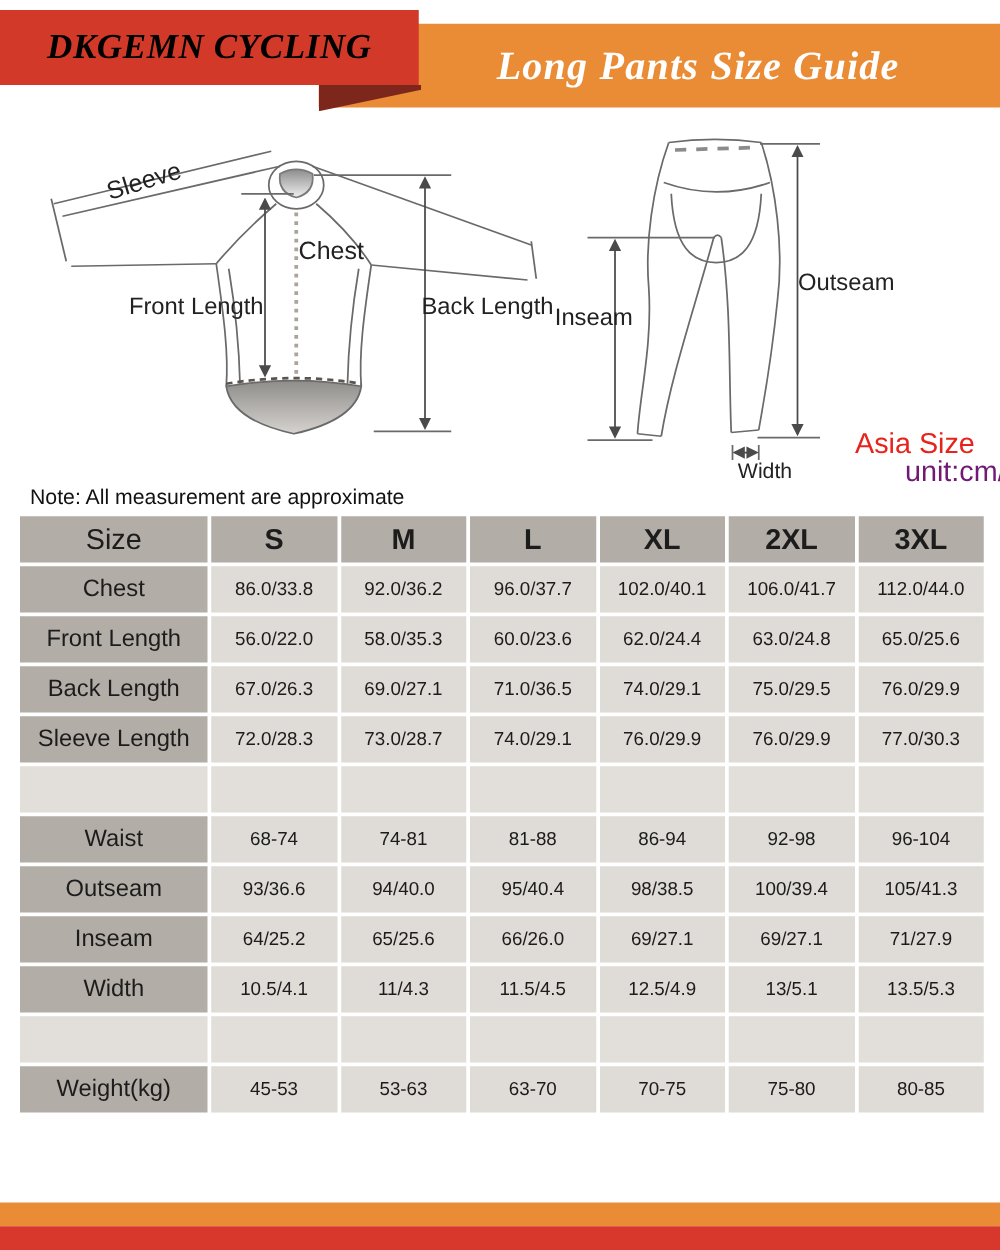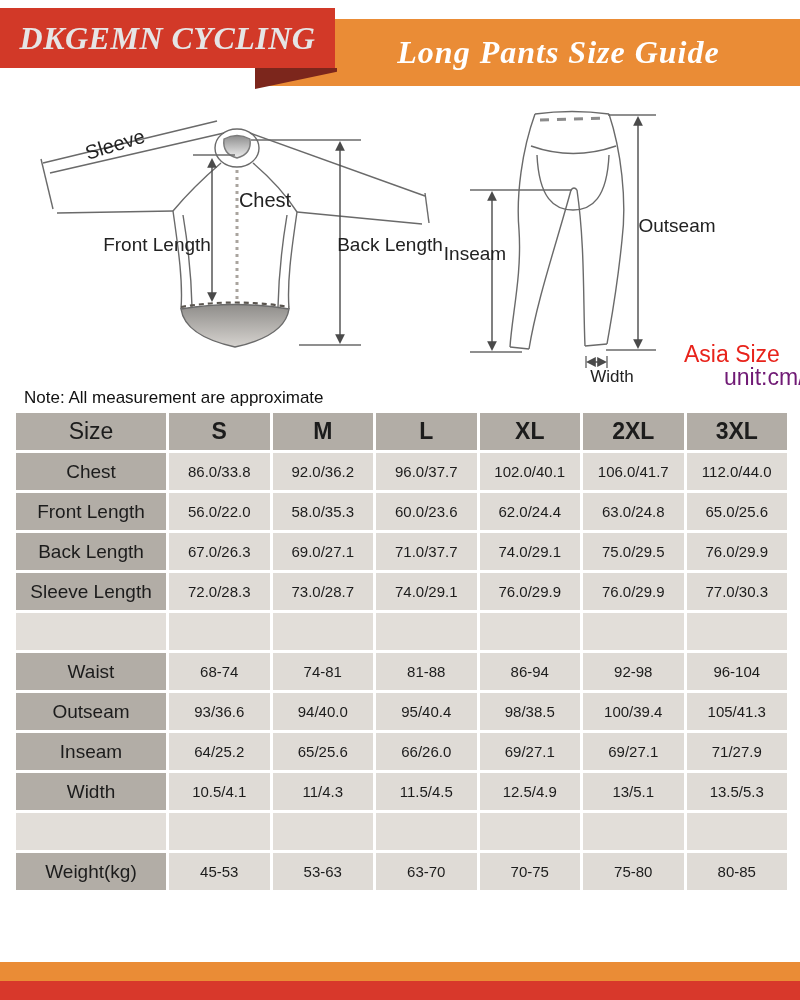--- a/index.html
+++ b/index.html
@@ -9,21 +9,21 @@
   
   .banner-orange{position:absolute;left:255px;top:19px;width:545px;height:67px;background:#ea8c36;
         display:flex;align-items:center;justify-content:center;padding-left:62px;box-sizing:border-box;}
   .banner-orange span{font-family:"Liberation Serif",serif;font-style:italic;font-weight:bold;
         font-size:32px;color:#ffffff;letter-spacing:1px;}
   .banner-fold{position:absolute;left:255px;top:68px;width:82px;height:21px;background:#7c261c;
         clip-path:polygon(0 0,100% 0,100% 18%,0 100%);}
   .banner-red{position:absolute;left:0;top:8px;width:335px;height:60px;background:#d23928;
         display:flex;align-items:center;justify-content:center;}
   .banner-red span{font-family:"Liberation Serif",serif;font-style:italic;font-weight:bold;
-        font-size:32px;color:#e5e5e5;letter-spacing:.5px;}
+        font-size:28px;color:#000000;letter-spacing:.5px;}
 
   
   .diagram-jersey{position:absolute;left:5px;top:103px;}
   .diagram-pants{position:absolute;left:440px;top:100px;}
   svg text{font-family:"Liberation Sans",sans-serif;fill:#222;}
   .asia{position:absolute;left:684px;top:341px;font-size:23px;color:#e8231b;}
   .unit{position:absolute;left:684px;top:364px;font-size:23px;color:#701a75;margin-left:40px;}
 
   .note{position:absolute;left:24px;top:388px;font-size:17px;color:#111;}
 
@@ -183,21 +183,21 @@
           <td class="dat">58.0/35.3</td>
           <td class="dat">60.0/23.6</td>
           <td class="dat">62.0/24.4</td>
           <td class="dat">63.0/24.8</td>
           <td class="dat">65.0/25.6</td>
         </tr>
         <tr>
           <td class="lbl">Back Length</td>
           <td class="dat">67.0/26.3</td>
           <td class="dat">69.0/27.1</td>
-          <td class="dat">71.0/37.7</td>
+          <td class="dat">71.0/36.5</td>
           <td class="dat">74.0/29.1</td>
           <td class="dat">75.0/29.5</td>
           <td class="dat">76.0/29.9</td>
         </tr>
         <tr>
           <td class="lbl">Sleeve Length</td>
           <td class="dat">72.0/28.3</td>
           <td class="dat">73.0/28.7</td>
           <td class="dat">74.0/29.1</td>
           <td class="dat">76.0/29.9</td>

